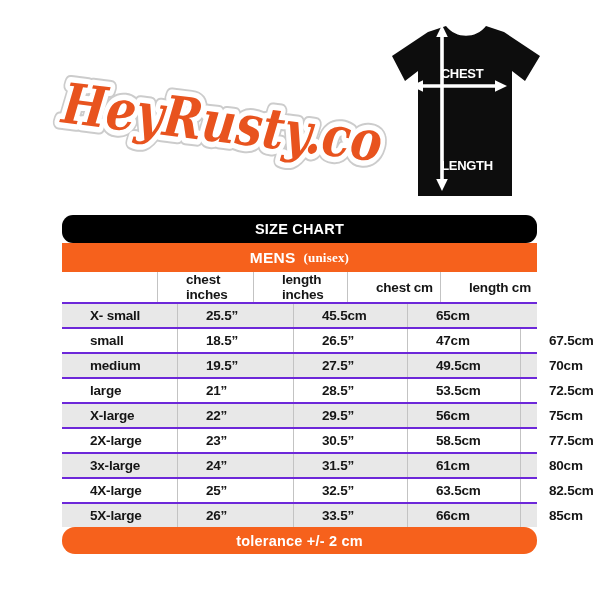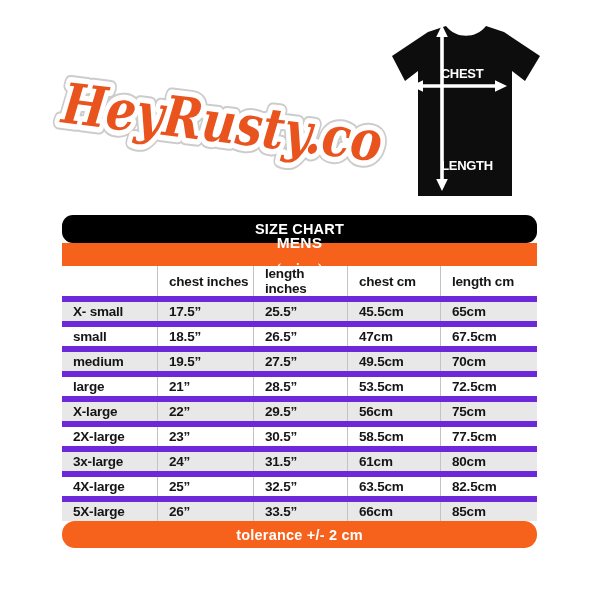--- a/index.html
+++ b/index.html
@@ -13,30 +13,30 @@
   
   .tshirt-wrap { position:absolute; left:392px; top:20px; width:148px; height:178px; }
   .shirt-label { font-family:"Liberation Sans", sans-serif; font-weight:bold;
                  fill:#ffffff; font-size:13px; letter-spacing:-0.3px; }
 
   
   .chart { position:absolute; left:62px; top:215px; width:475px; }
   .bar { display:flex; align-items:center; justify-content:center;
          font-weight:bold; color:#ffffff; letter-spacing:0.2px; }
   .bar-title { height:28px; background:#000000; font-size:14.5px;border-radius:11px; }
-  .bar-subtitle { height:23px; background:#f6611c; font-size:15.5px; gap:8px;flex-direction:column; }
+  .bar-subtitle { height:29px; background:#f6611c; font-size:15.5px; gap:8px; }
   .bar-subtitle .small-part { font-size:13px; font-weight:bold;font-family:Liberation Serif, serif; }
   .bar-footer { height:27px; background:#f6611c; font-size:14.5px;border-radius:13px; }
 
   .thead, .trow { display:grid; grid-template-columns:95px 96px 94px 93px 1fr; }
   .thead { height:30px; background:#ffffff; }
-  .trow { height:25px; border-top:6px solid #6d28d9; }
+  .trow { height:25px; border-top:2px solid #6d28d9;gap:20px; }
   .trow.shade { background:#e8e8e8; }
   .trow.plain { background:#ffffff; }
-  .cell, .hcell { display:flex; align-items:center; padding-left:11px;
+  .cell, .hcell { display:flex; align-items:center; padding-left:28px;
                   font-size:13.5px; font-weight:bold; color:#151515;
                   border-left:1px solid #c3c3c3; height:100%; letter-spacing:-0.2px; }
   .cell:first-child, .hcell:first-child { border-left:none; }
 </style>
 </head>
 <body>
 
 <div class="canvas">
 
   <div class="logo-wrap">
@@ -82,21 +82,20 @@
       <div class="hcell"></div>
       <div class="hcell">chest inches</div>
       <div class="hcell">length inches</div>
       <div class="hcell">chest cm</div>
       <div class="hcell">length cm</div>
     </div>
 
     <div>
   <div class="trow shade">
     <div class="cell">X- small</div>
-    <div class="cell">17.5”</div>
     <div class="cell">25.5”</div>
     <div class="cell">45.5cm</div>
     <div class="cell">65cm</div>
   </div>
 
   <div class="trow plain">
     <div class="cell">small</div>
     <div class="cell">18.5”</div>
     <div class="cell">26.5”</div>
     <div class="cell">47cm</div>

